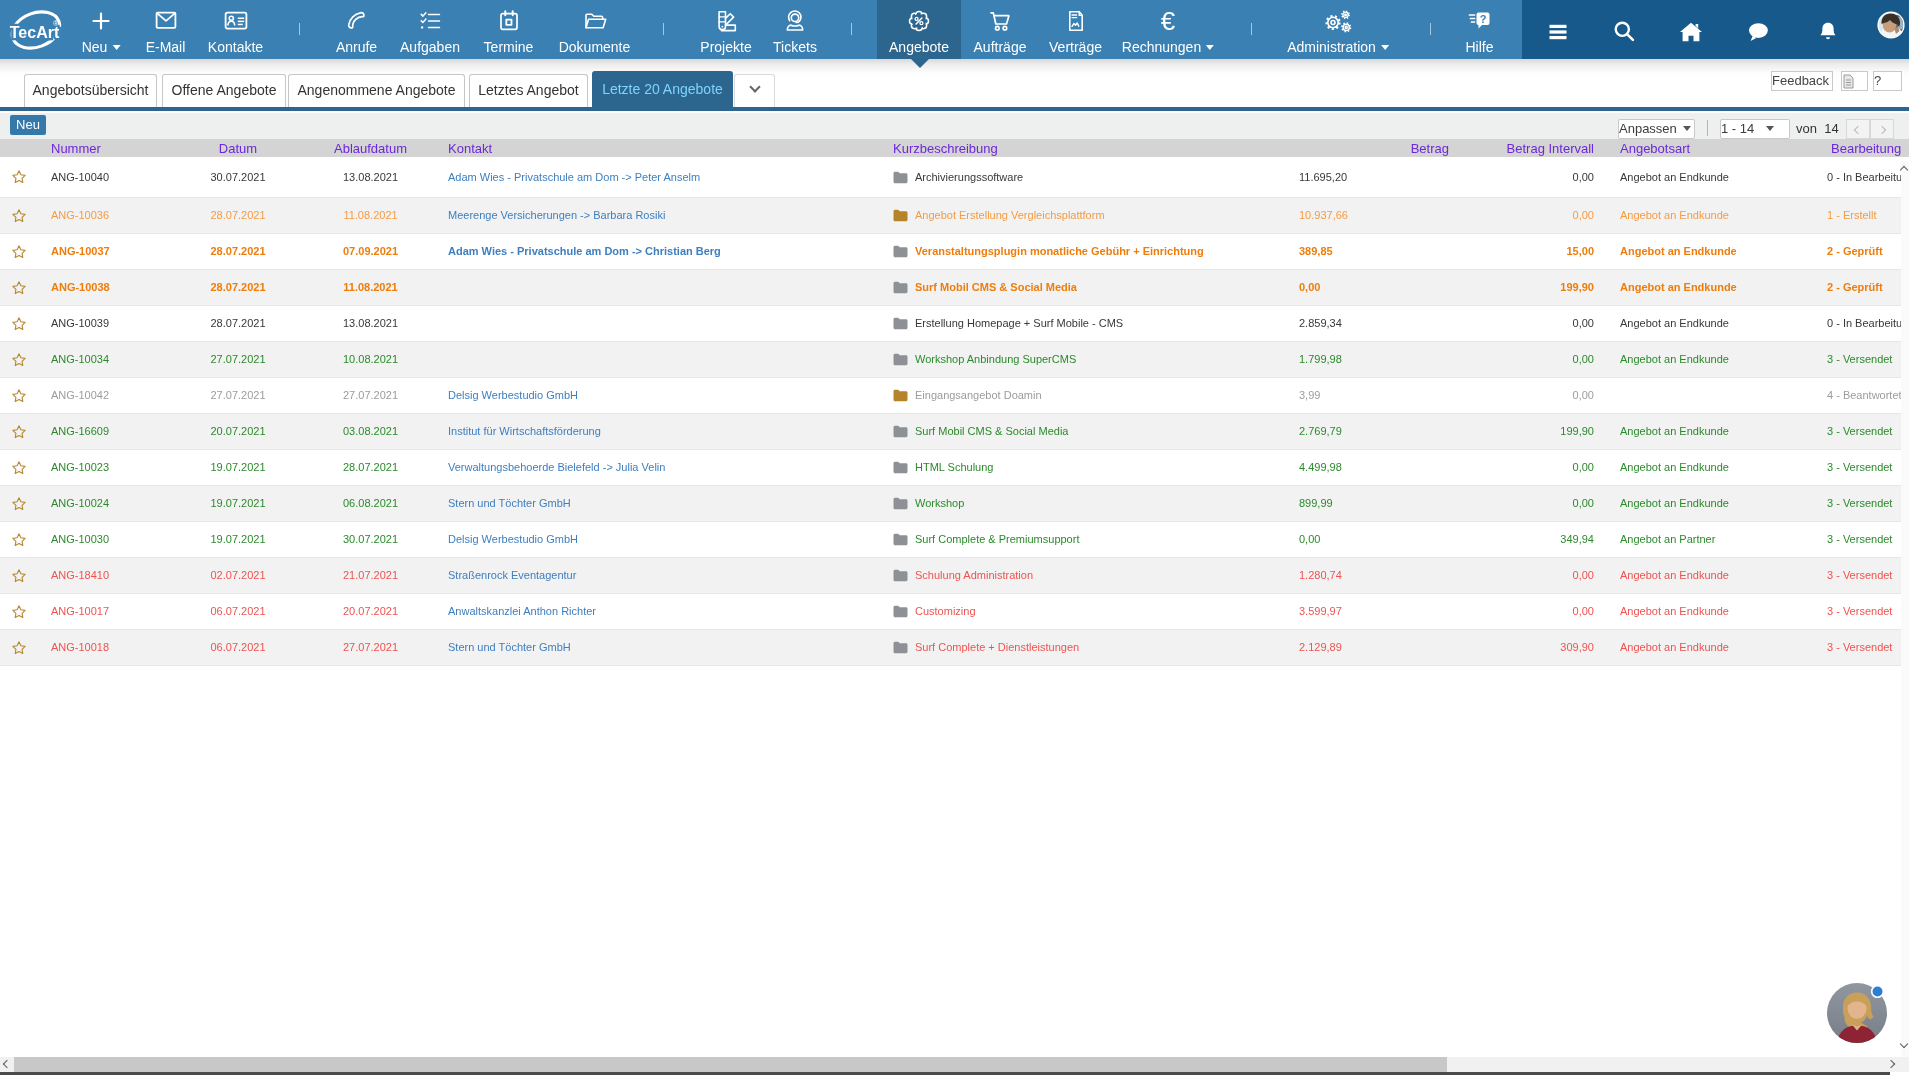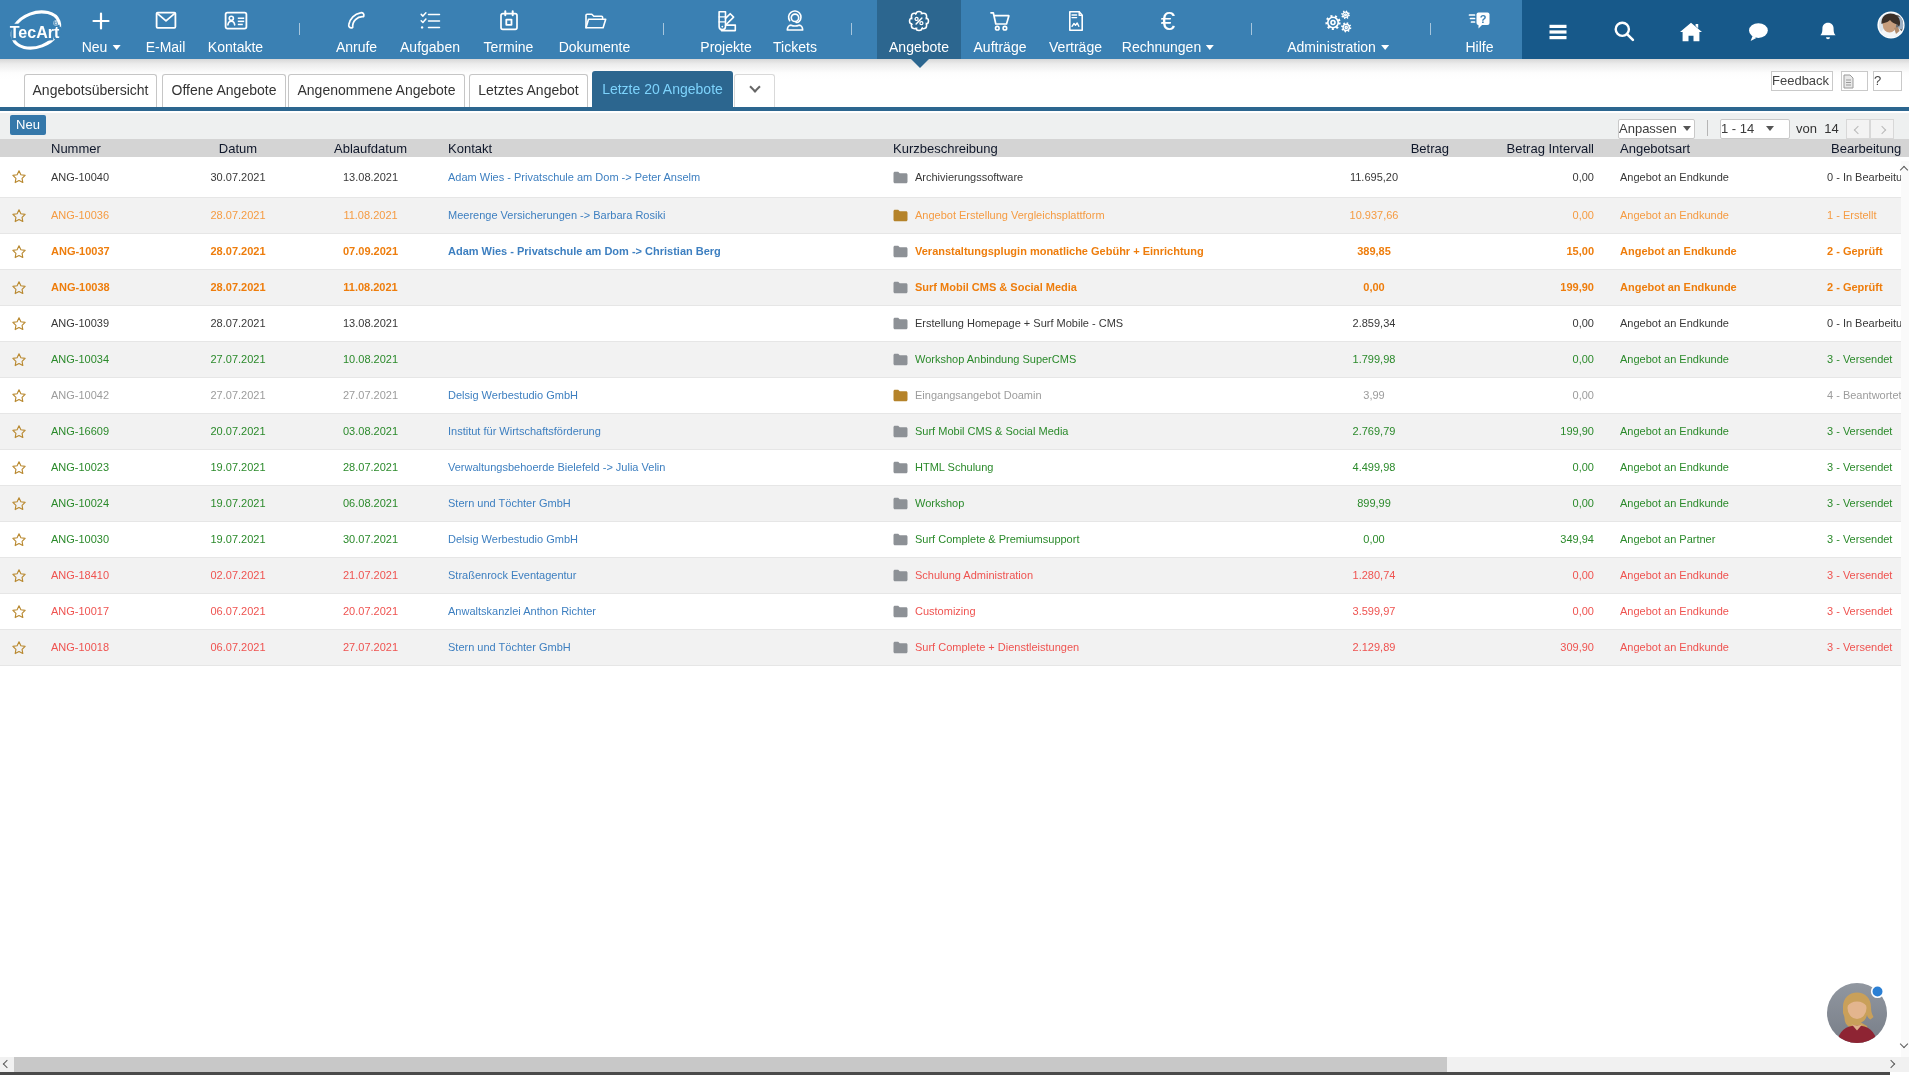--- a/index.html
+++ b/index.html
@@ -38,41 +38,41 @@
 .tbtn{position:absolute;top:6px;height:20px;background:#fff;border:1px solid #c9c9c9;
  border-radius:2px;font-size:13px;color:#3c3c3c;text-align:left;line-height:18px}
 .dcaret{display:inline-block;width:0;height:0;border-left:4px solid transparent;
  border-right:4px solid transparent;border-top:5px solid #555;margin-left:6px;vertical-align:2px}
 .pgbtn{position:absolute;top:6px;width:24px;height:20px;background:#f3f3f3;
  border:1px solid #d8d8d8;text-align:center;line-height:18px}
 .pgchev{display:inline-block;width:6px;height:6px;border-right:1.5px solid #b9b9b9;
  border-bottom:1.5px solid #b9b9b9;vertical-align:1px}
 
 #thead{position:absolute;left:0;top:139px;width:1909px;height:18px;background:#d4d4d4;
- font-size:13px;color:#0f172a}
+ font-size:13px;color:#6d28d9}
 #thead div{position:absolute;top:0;line-height:19px;white-space:nowrap}
 #tbody{position:absolute;left:0;top:157px;width:1901px;height:509px;overflow:hidden;font-size:11px}
 .row{position:absolute;left:0;width:1901px;height:36px;line-height:35px;border-bottom:1px solid #e6e6e6}
 .row div{position:absolute;top:0;white-space:nowrap;line-height:inherit}
 .bgalt{background:#f2f2f2}
 .t-std{color:#383838}
 .t-or{color:#f59b42}
 .t-ob{color:#ee7d0c;font-weight:bold}
 .t-gr{color:#2b8a2b}
 .t-rd{color:#ef5350}
 .t-gy{color:#9c9c9c}
 .lk{color:#3d7fc0}
 .c-st{left:11px;top:0}
 .c-num{left:51px}
 .c-dat{left:170px;width:136px;text-align:center}
 .c-abl{left:300px;width:141px;text-align:center}
 .c-kon{left:448px}
 .c-fol{left:893px}
 .c-kur{left:915px}
-.c-bet{left:1299px;width:150px;text-align:center}
+.c-bet{left:1299px;width:150px;text-align:left}
 .c-int{left:1450px;width:144px;text-align:right}
 .c-art{left:1620px}
 .c-sta{left:1827px}
 svg{display:block}
 
 #vsb{position:absolute;left:1901px;top:161px;width:8px;height:896px;background:#fafafa}
 #hsb{position:absolute;left:0;top:1057px;width:1909px;height:15px;background:#f1f1f1}
 #hthumb{position:absolute;left:14px;top:0;width:1433px;height:15px;background:#c8c8c8}
 #botline{position:absolute;left:0;top:1072px;width:1890px;height:3px;background:#4a4a4a}
 .sbchev{position:absolute;width:6px;height:6px;border-right:1.5px solid #5a5a5a;border-bottom:1.5px solid #5a5a5a}

